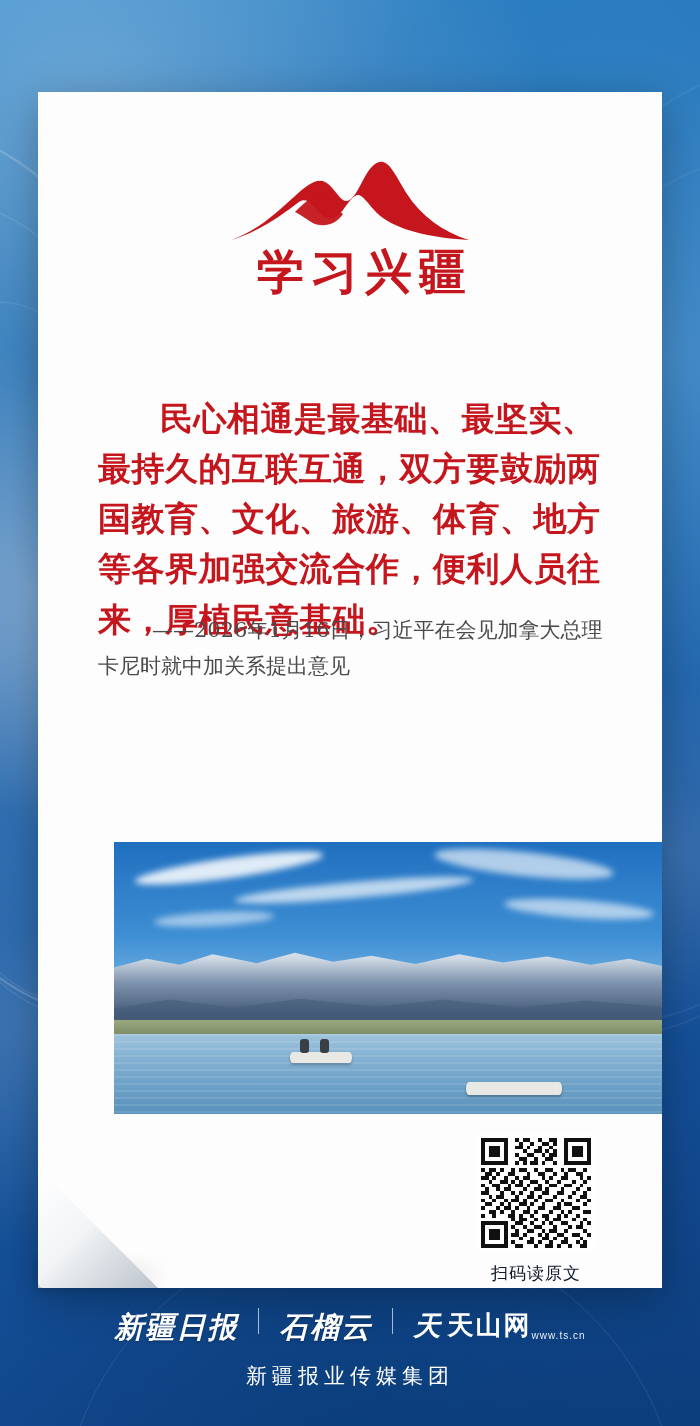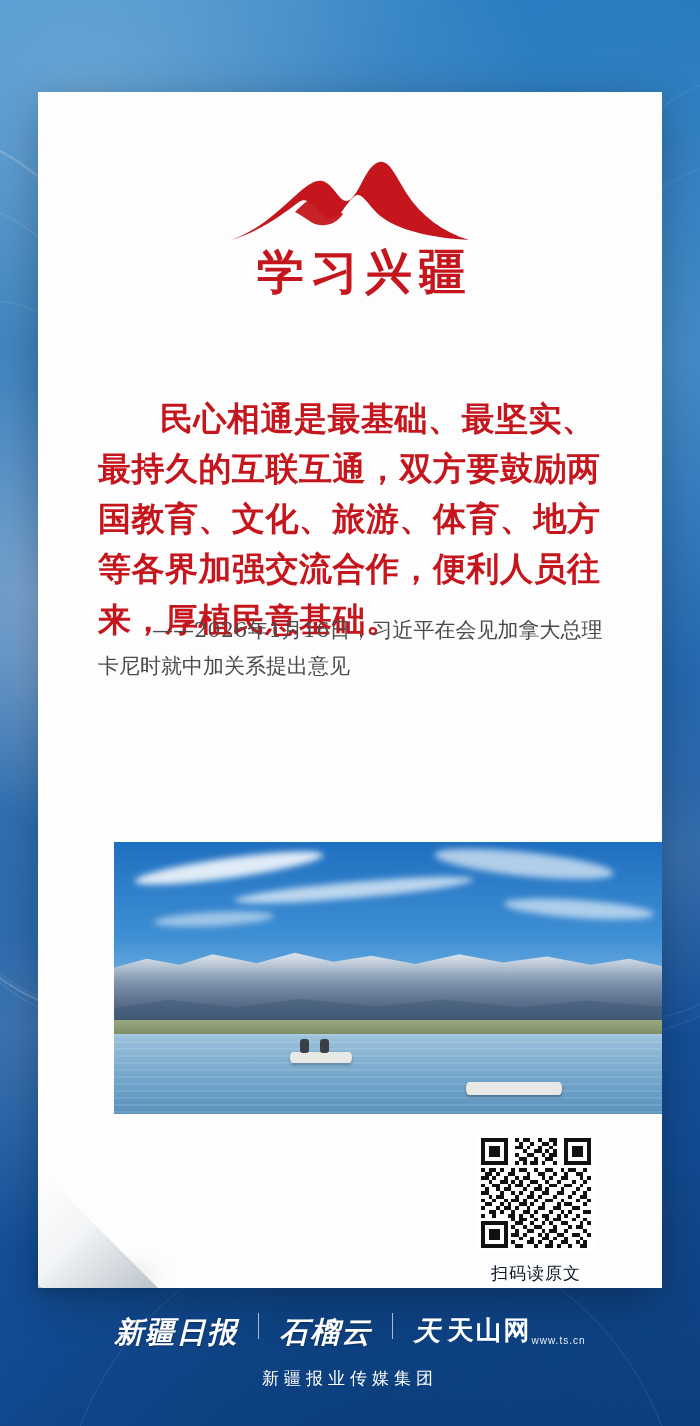--- a/index.html
+++ b/index.html
@@ -136,21 +136,21 @@
     text-shadow:0 1px 2px rgba(0,0,0,.3);
   }
   .brand.italic{font-style:italic;}
   .sep{width:1px;height:26px;background:rgba(255,255,255,.65);}
   .brand3{display:flex;align-items:center;gap:7px;}
   .brand3 .mark{font-size:27px;font-weight:700;font-style:italic;}
   .brand3 .txt{display:flex;flex-direction:row;align-items:flex-start;line-height:1;}
   .brand3 .txt .cn{font-size:26px;font-weight:700;letter-spacing:2px;}
   .brand3 .txt .url{font-size:10px;letter-spacing:1px;opacity:.9;margin-top:19px;
     font-family:"Liberation Sans",sans-serif;}
-  .footer-sub{margin-top:10px;font-size:17px;letter-spacing:5px;
+  .footer-sub{margin-top:10px;font-size:21px;letter-spacing:5px;
     font-family:"DejaVu Sans","Liberation Sans",sans-serif;}
 </style>
 </head>
 <body>
 
 <div class="bg"></div>
 <div class="glow"></div>
 <div class="swirl s1"></div>
 <div class="swirl s2"></div>
 <div class="swirl s3"></div>

